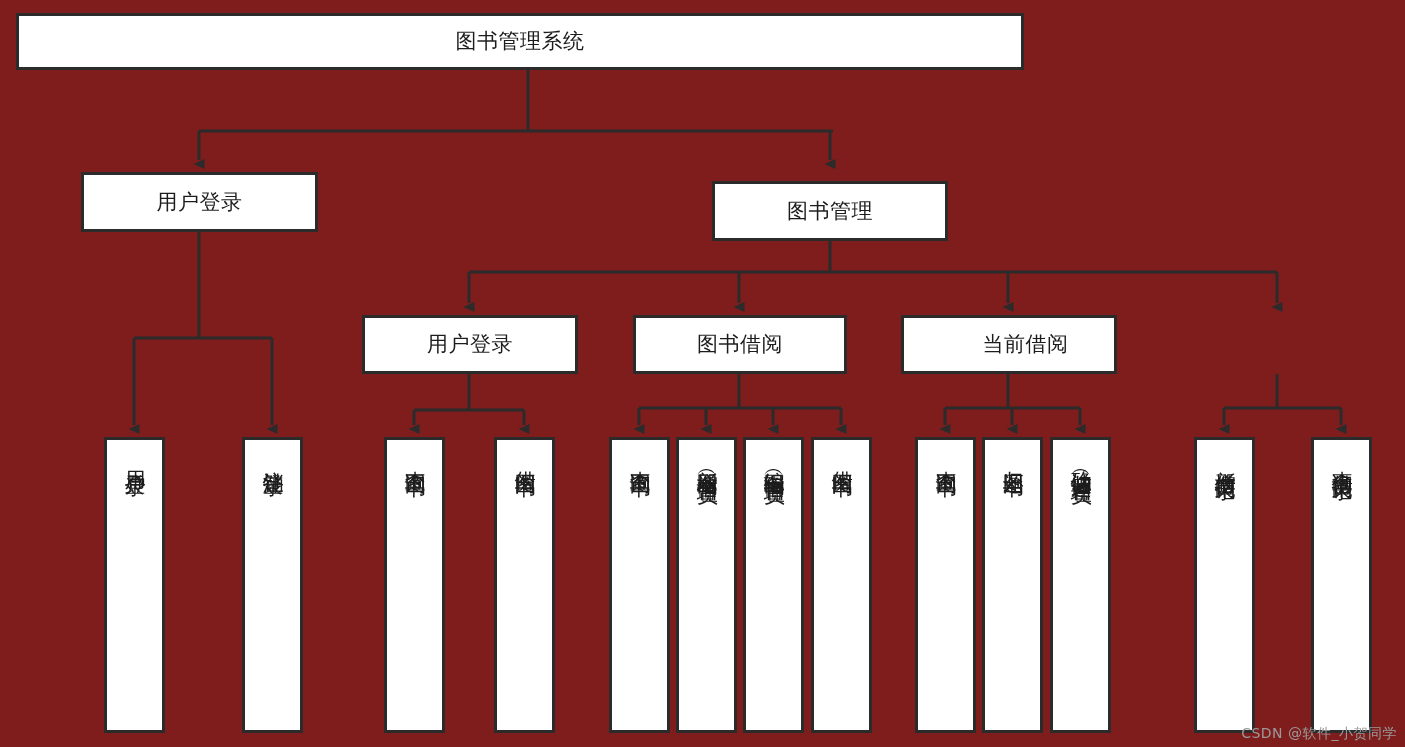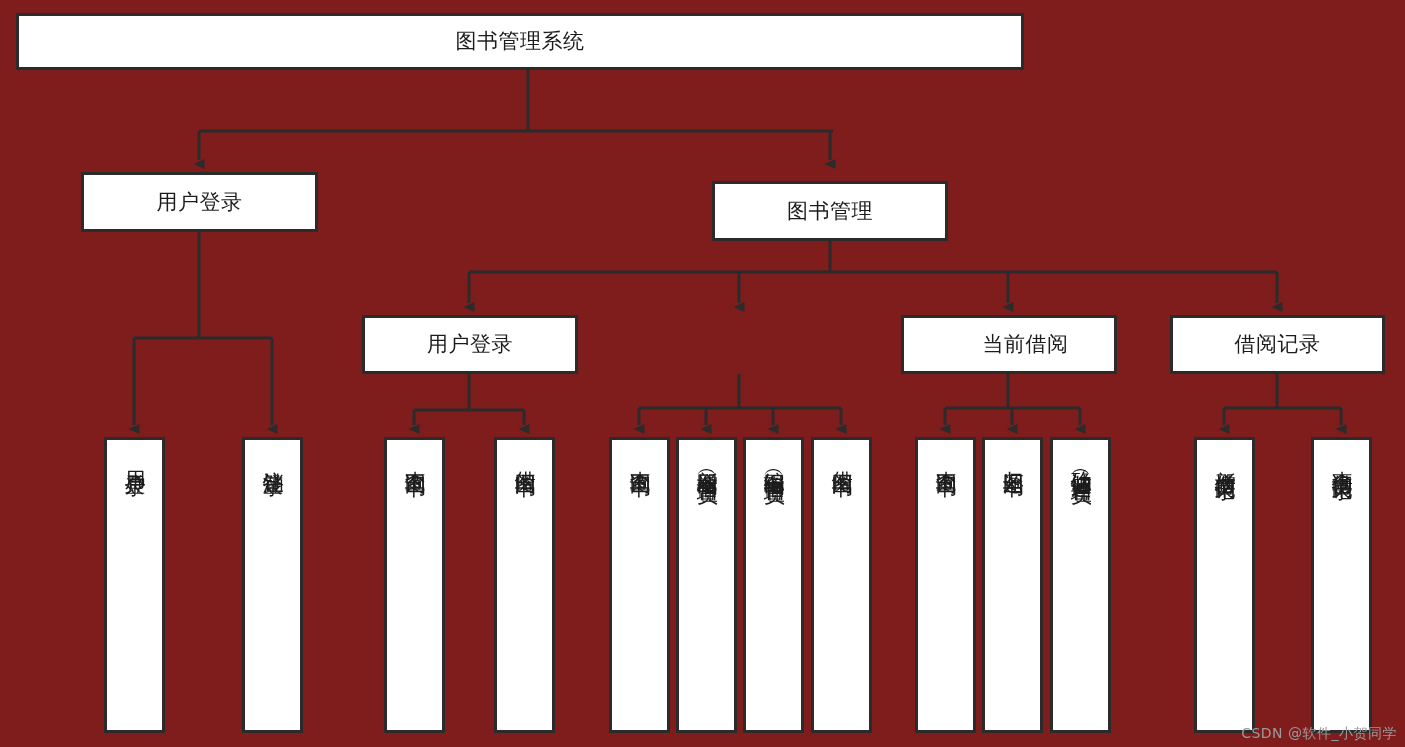--- a/index.html
+++ b/index.html
@@ -132,25 +132,25 @@
   <div class="node" style="left:81px; top:172px; width:237px; height:60px;">
     <span class="label">用户登录</span>
   </div>
   <div class="node" style="left:712px; top:181px; width:236px; height:60px;">
     <span class="label">图书管理</span>
   </div>
 
   <div class="node" style="left:362px; top:315px; width:216px; height:59px;">
     <span class="label">用户登录</span>
   </div>
+  <div class="node" style="left:633px; top:315px; width:214px; height:59px;">
+    <span class="label">图书借阅</span>
+  </div>
   <div class="node" style="left:901px; top:315px; width:216px; height:59px;padding-left:33px;">
     <span class="label">当前借阅</span>
-  </div>
-  <div class="node" style="left:1170px; top:315px; width:215px; height:59px;">
-    <span class="label">借阅记录</span>
   </div>
 
   <div class="node vertical" style="left:104px; top:437px; width:61px; height:296px;">
     <span class="label">用户登录</span>
   </div>
   <div class="node vertical" style="left:242px; top:437px; width:61px; height:296px;">
     <span class="label">注销登录</span>
   </div>
 
   <div class="node vertical" style="left:384px; top:437px; width:61px; height:296px;">

